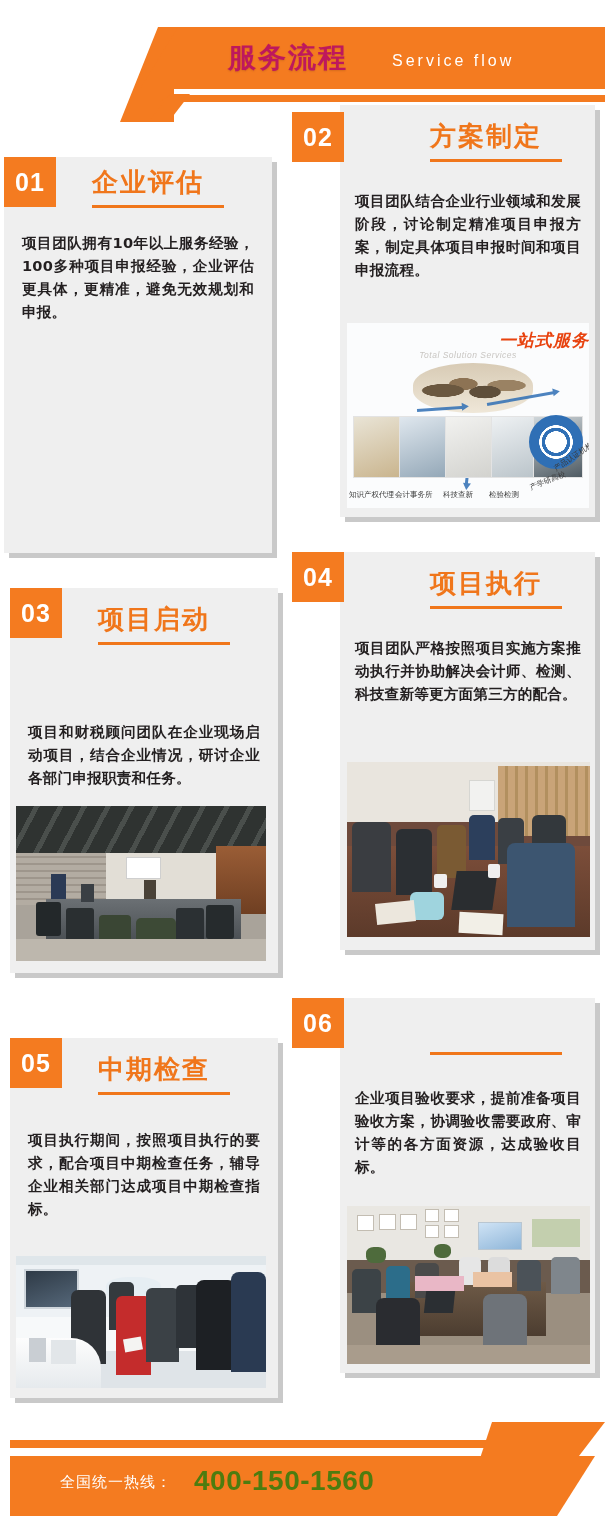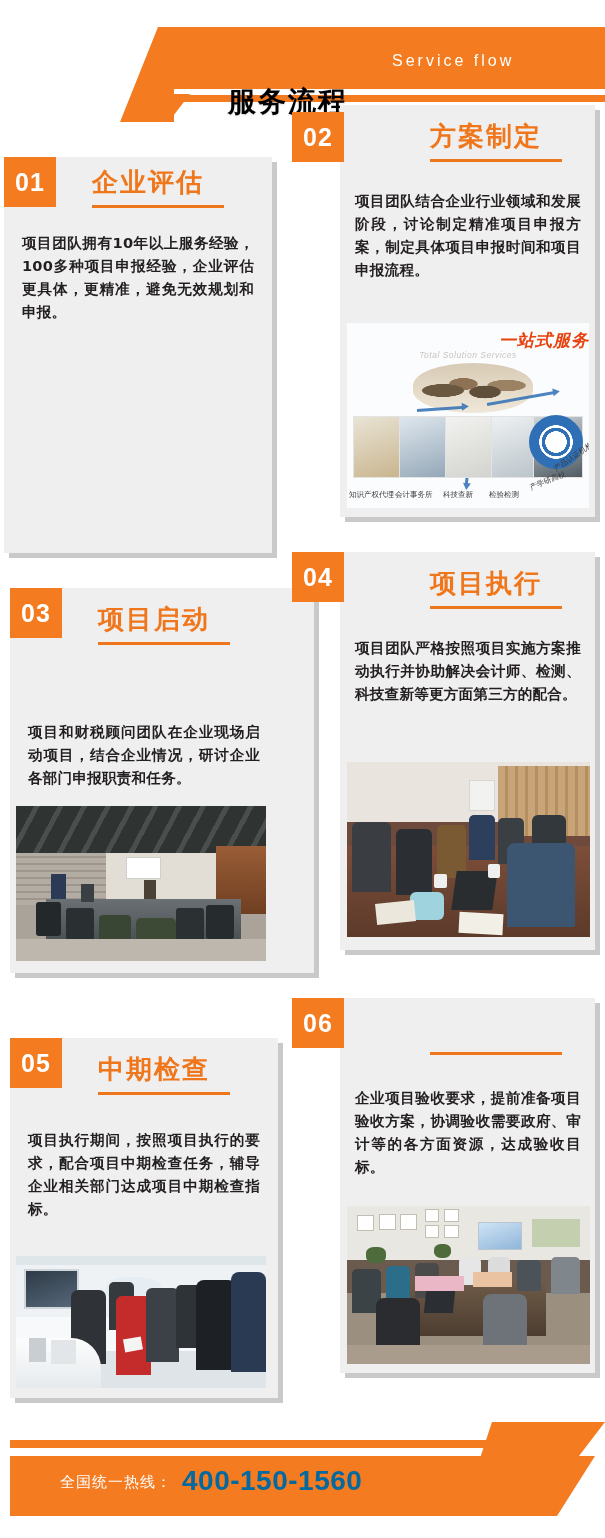--- a/index.html
+++ b/index.html
@@ -27,24 +27,23 @@
     background:#F47B20;
     clip-path: polygon(10px 0, 100% 0, 100% 100%, 0 100%);
   }
   .hdr-line2{
     position:absolute; left:150px; top:94px; width:40px; height:26px;
     background:#F47B20;
     clip-path: polygon(20px 0, 40px 0, 20px 26px, 0 26px);
   }
   .hdr-title{
     position:absolute; left:228px; top:36px;
-    color:#000000; font-size:28px; font-weight:bold; letter-spacing:2px;
+    color:#be185d; font-size:28px; font-weight:bold; letter-spacing:2px;
     line-height:44px; white-space:nowrap;
     text-shadow:0 1px 2px rgba(0,0,0,.12);
-    margin-top:44px;
   }
   .hdr-sub{
     position:absolute; left:392px; top:47px;
     color:#ffffff; font-size:16px; letter-spacing:3px; line-height:28px;
     white-space:nowrap; font-weight:400;
   }
 
   
   .card{ position:absolute; }
   .card-panel{
@@ -68,21 +67,21 @@
   .card-body{
     position:absolute; color:#231F20; font-size:14.6px; line-height:23px;
     letter-spacing:.2px; font-weight:bold; text-align:justify;
     font-family:"DejaVu Sans","Liberation Sans",sans-serif;
   }
   .card-photo{ position:absolute; overflow:hidden; background:#dcdcdc; }
 
   
   #card1{ left:4px;  top:157px;  width:268px; height:396px; }
   #card2{ left:292px; top:105px;  width:303px; height:412px; }
-  #card3{ left:10px;  top:588px;  width:304px; height:385px; }
+  #card3{ left:10px;  top:588px;  width:268px; height:385px; }
   #card4{ left:292px; top:552px;  width:303px; height:398px; }
   #card5{ left:10px;  top:1038px; width:268px; height:360px; }
   #card6{ left:292px; top:998px;  width:303px; height:375px; }
 
   
   .hexwrap{ position:relative; width:100%; height:100%; background:#fdfdfd; }
   .hex{
     position:absolute; width:62px; height:70px;
     clip-path: polygon(50% 0%, 100% 25%, 100% 75%, 50% 100%, 0% 75%, 0% 25%);
     display:flex; align-items:center; justify-content:center;
@@ -161,21 +160,21 @@
   }
   .ft-diag{
     position:absolute; left:420px; top:14px; width:185px; height:94px; background:#F47B20;
     clip-path: polygon(72px 0, 185px 0, 113px 94px, 41px 94px);
   }
   .ft-label{
     position:absolute; left:60px; top:65px; color:#fff; font-size:15px;
     letter-spacing:1px; white-space:nowrap;
   }
   .ft-phone{
-    position:absolute; left:182px; top:57px; color:#0369a1; font-size:28px;
+    position:absolute; left:194px; top:57px; color:#4d7c0f; font-size:28px;
     font-weight:bold; letter-spacing:.5px; white-space:nowrap;
   }
 </style>
 </head>
 <body>
 
 <div class="header-wrap">
   <div class="hdr-tail"></div>
   <div class="hdr-bar"></div>
   <div class="hdr-line2"></div>

